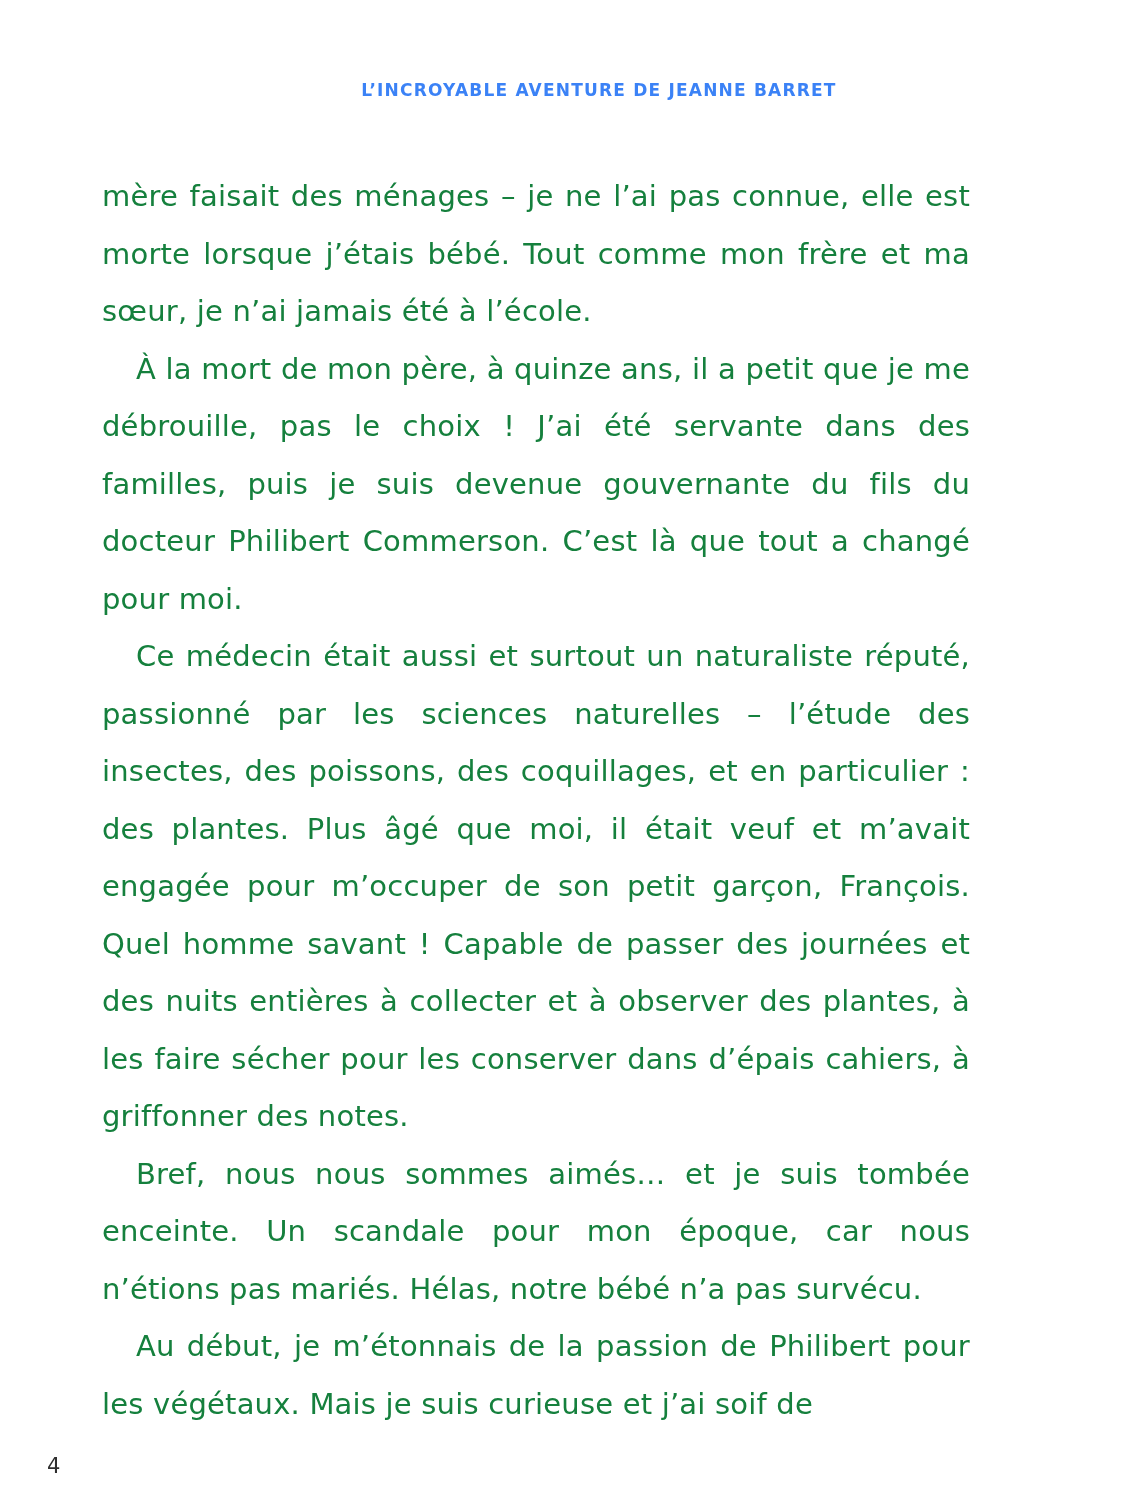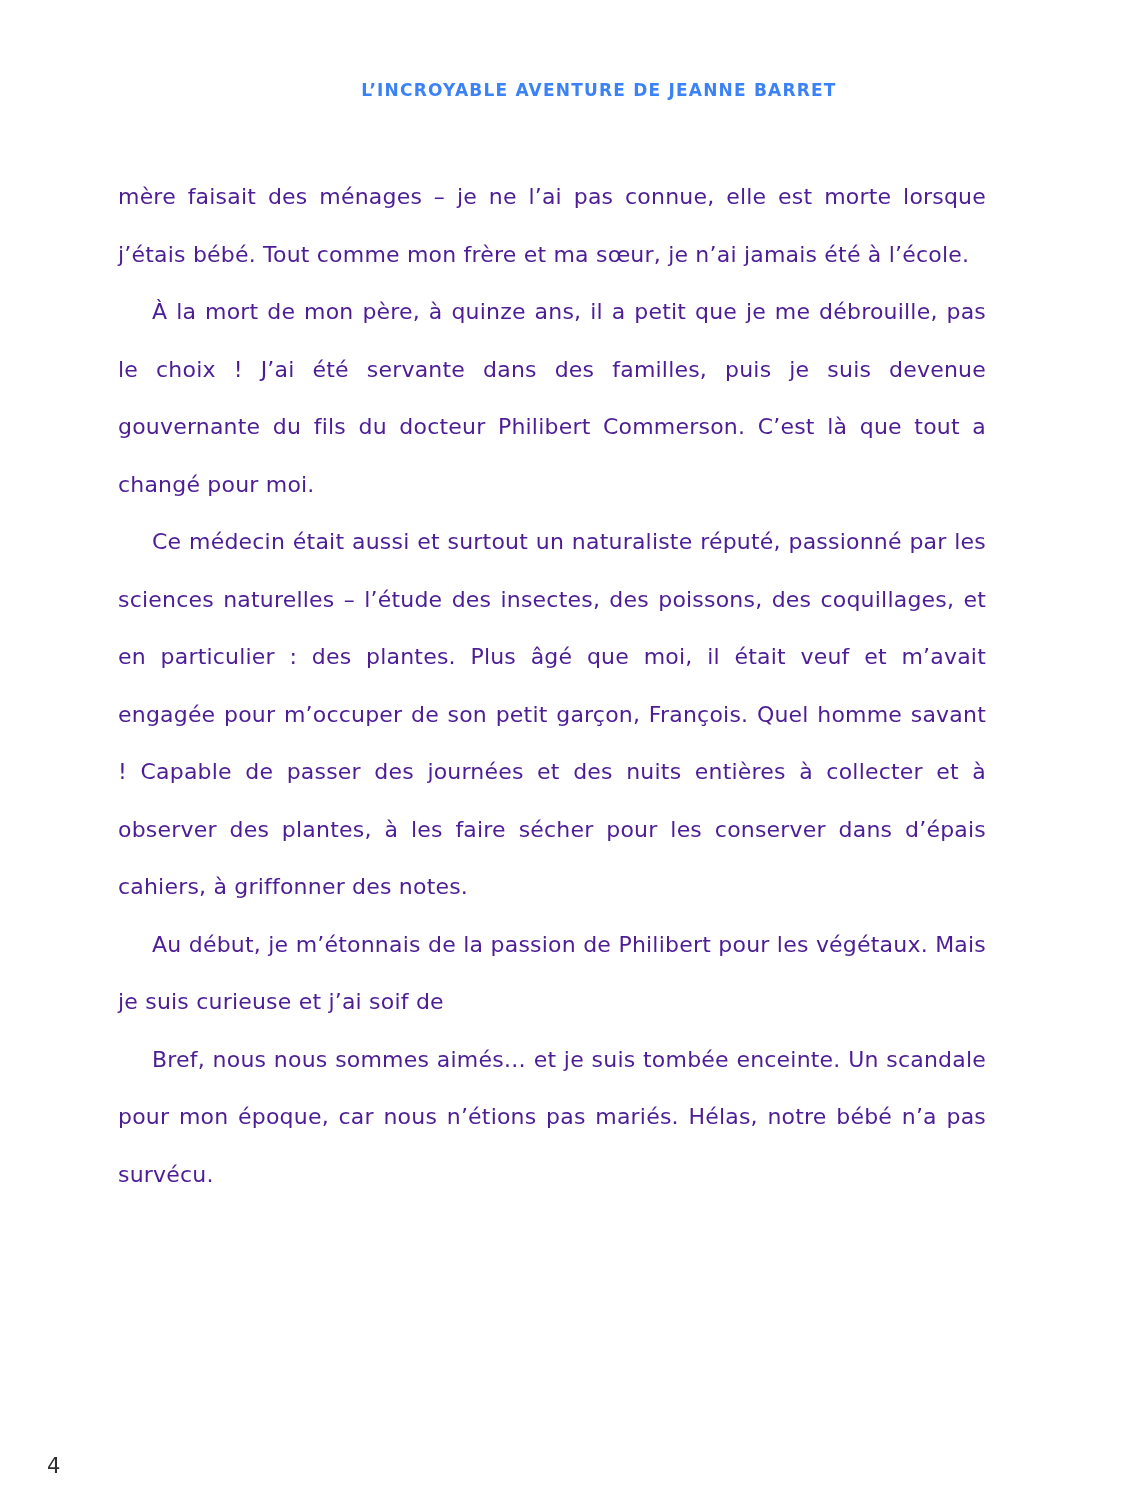--- a/index.html
+++ b/index.html
@@ -25,24 +25,24 @@
     font-size: 17px;
     font-weight: bold;
     letter-spacing: 1.2px;
     color: #3b82f6;
     text-transform: uppercase;
     padding-left: 28px;
   }
   .body-text {
     position: absolute;
     top: 168px;
-    left: 118px;
+    left: 102px;
     width: 868px;
-    color: #4c1d95;
-    font-size: 22px;
+    color: #15803d;
+    font-size: 29px;
     line-height: 57.5px;
     text-align: justify;
     letter-spacing: 0.2px;
   }
   .body-text p {
     margin: 0;
     text-indent: 34px;
   }
   .body-text p.continued {
     text-indent: 0;
@@ -59,19 +59,19 @@
 <body>
 
 <div class="page">
 
   <div class="running-head">L’INCROYABLE AVENTURE DE JEANNE BARRET</div>
 
   <div class="body-text">
     <p class="continued">mère faisait des ménages – je ne l’ai pas connue, elle est morte lorsque j’étais bébé. Tout comme mon frère et ma sœur, je n’ai jamais été à l’école.</p>
     <p>À la mort de mon père, à quinze ans, il a petit que je me débrouille, pas le choix ! J’ai été servante dans des familles, puis je suis devenue gouvernante du fils du docteur Philibert Commerson. C’est là que tout a changé pour moi.</p>
     <p>Ce médecin était aussi et surtout un naturaliste réputé, passionné par les sciences naturelles – l’étude des insectes, des poissons, des coquillages, et en particulier : des plantes. Plus âgé que moi, il était veuf et m’avait engagée pour m’occuper de son petit garçon, François. Quel homme savant ! Capable de passer des journées et des nuits entières à collecter et à observer des plantes, à les faire sécher pour les conserver dans d’épais cahiers, à griffonner des notes.</p>
+    <p>Bref, nous nous sommes aimés… et je suis tombée enceinte. Un scandale pour mon époque, car nous n’étions pas mariés. Hélas, notre bébé n’a pas survécu.</p>
     <p>Au début, je m’étonnais de la passion de Philibert pour les végétaux. Mais je suis curieuse et j’ai soif de</p>
-    <p>Bref, nous nous sommes aimés… et je suis tombée enceinte. Un scandale pour mon époque, car nous n’étions pas mariés. Hélas, notre bébé n’a pas survécu.</p>
   </div>
 
   <div class="page-number">4</div>
 
 </div>
 
 </body></html>

